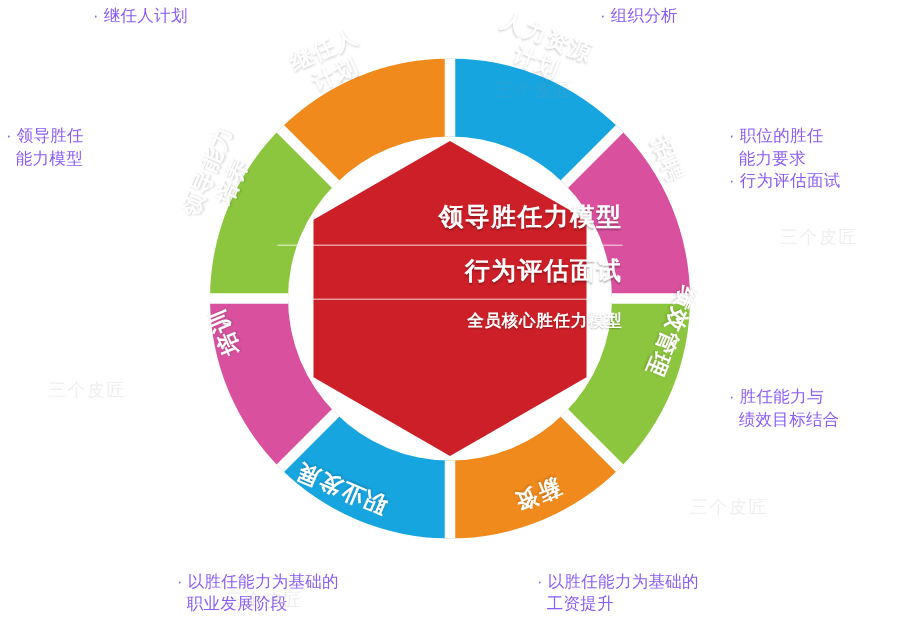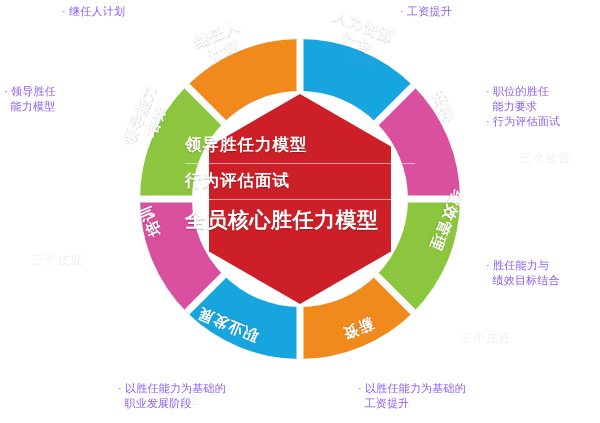--- a/index.html
+++ b/index.html
@@ -50,35 +50,35 @@
   #note-perf         { left: 486px; top: 258px; width: 118px; }
   #note-career       { left: 118px; top: 381px; width: 180px; }
   #note-salary       { left: 358px; top: 381px; width: 186px; }
 
   
   #core-text {
     position: absolute;
     left: 185px;
     top: 128px;
     width: 230px;
-    text-align: left;
+    text-align: right;
     color: #ffffff;
     pointer-events: none;
   }
   .core-line {
     font-size: 16.5px;
     font-weight: bold;
     letter-spacing: 1px;
     padding: 6px 0 7px 0;
     text-shadow: 0 1px 1px rgba(0,0,0,.25);
   }
   .core-line + .core-line {
     border-top: 1px solid rgba(255,255,255,.55);
   }
-  #core-line-3 { font-size: 21px; letter-spacing: .5px; }
+  #core-line-3 { font-size: 11px; letter-spacing: .5px; }
 
   
   .seg-label {
     position: absolute;
     color: #ffffff;
     font-size: 15px;
     font-weight: bold;
     line-height: 1.18;
     text-align: center;
     white-space: pre-line;
@@ -161,21 +161,21 @@
 计划</div>
   <div class="seg-label" id="seg-label-recruit">招聘</div>
   <div class="seg-label" id="seg-label-perf">绩效管理</div>
   <div class="seg-label" id="seg-label-salary">薪资</div>
   <div class="seg-label" id="seg-label-career">职业发展</div>
   <div class="seg-label" id="seg-label-train">培训</div>
   <div class="seg-label" id="seg-label-leaddev">领导能力
 培养</div>
 
   <div class="note l" id="note-succession">· 继任人计划</div>
-  <div class="note l" id="note-org">· 工资提升</div>
+  <div class="note l" id="note-org">· 组织分析</div>
   <div class="note l" id="note-leader-model">· 领导胜任
 &nbsp;&nbsp;能力模型</div>
   <div class="note l" id="note-job-req">· 职位的胜任
 &nbsp;&nbsp;能力要求
 · 行为评估面试</div>
   <div class="note l" id="note-perf">· 胜任能力与
 &nbsp;&nbsp;绩效目标结合</div>
   <div class="note l" id="note-career">· 以胜任能力为基础的
 &nbsp;&nbsp;职业发展阶段</div>
   <div class="note l" id="note-salary">· 以胜任能力为基础的

